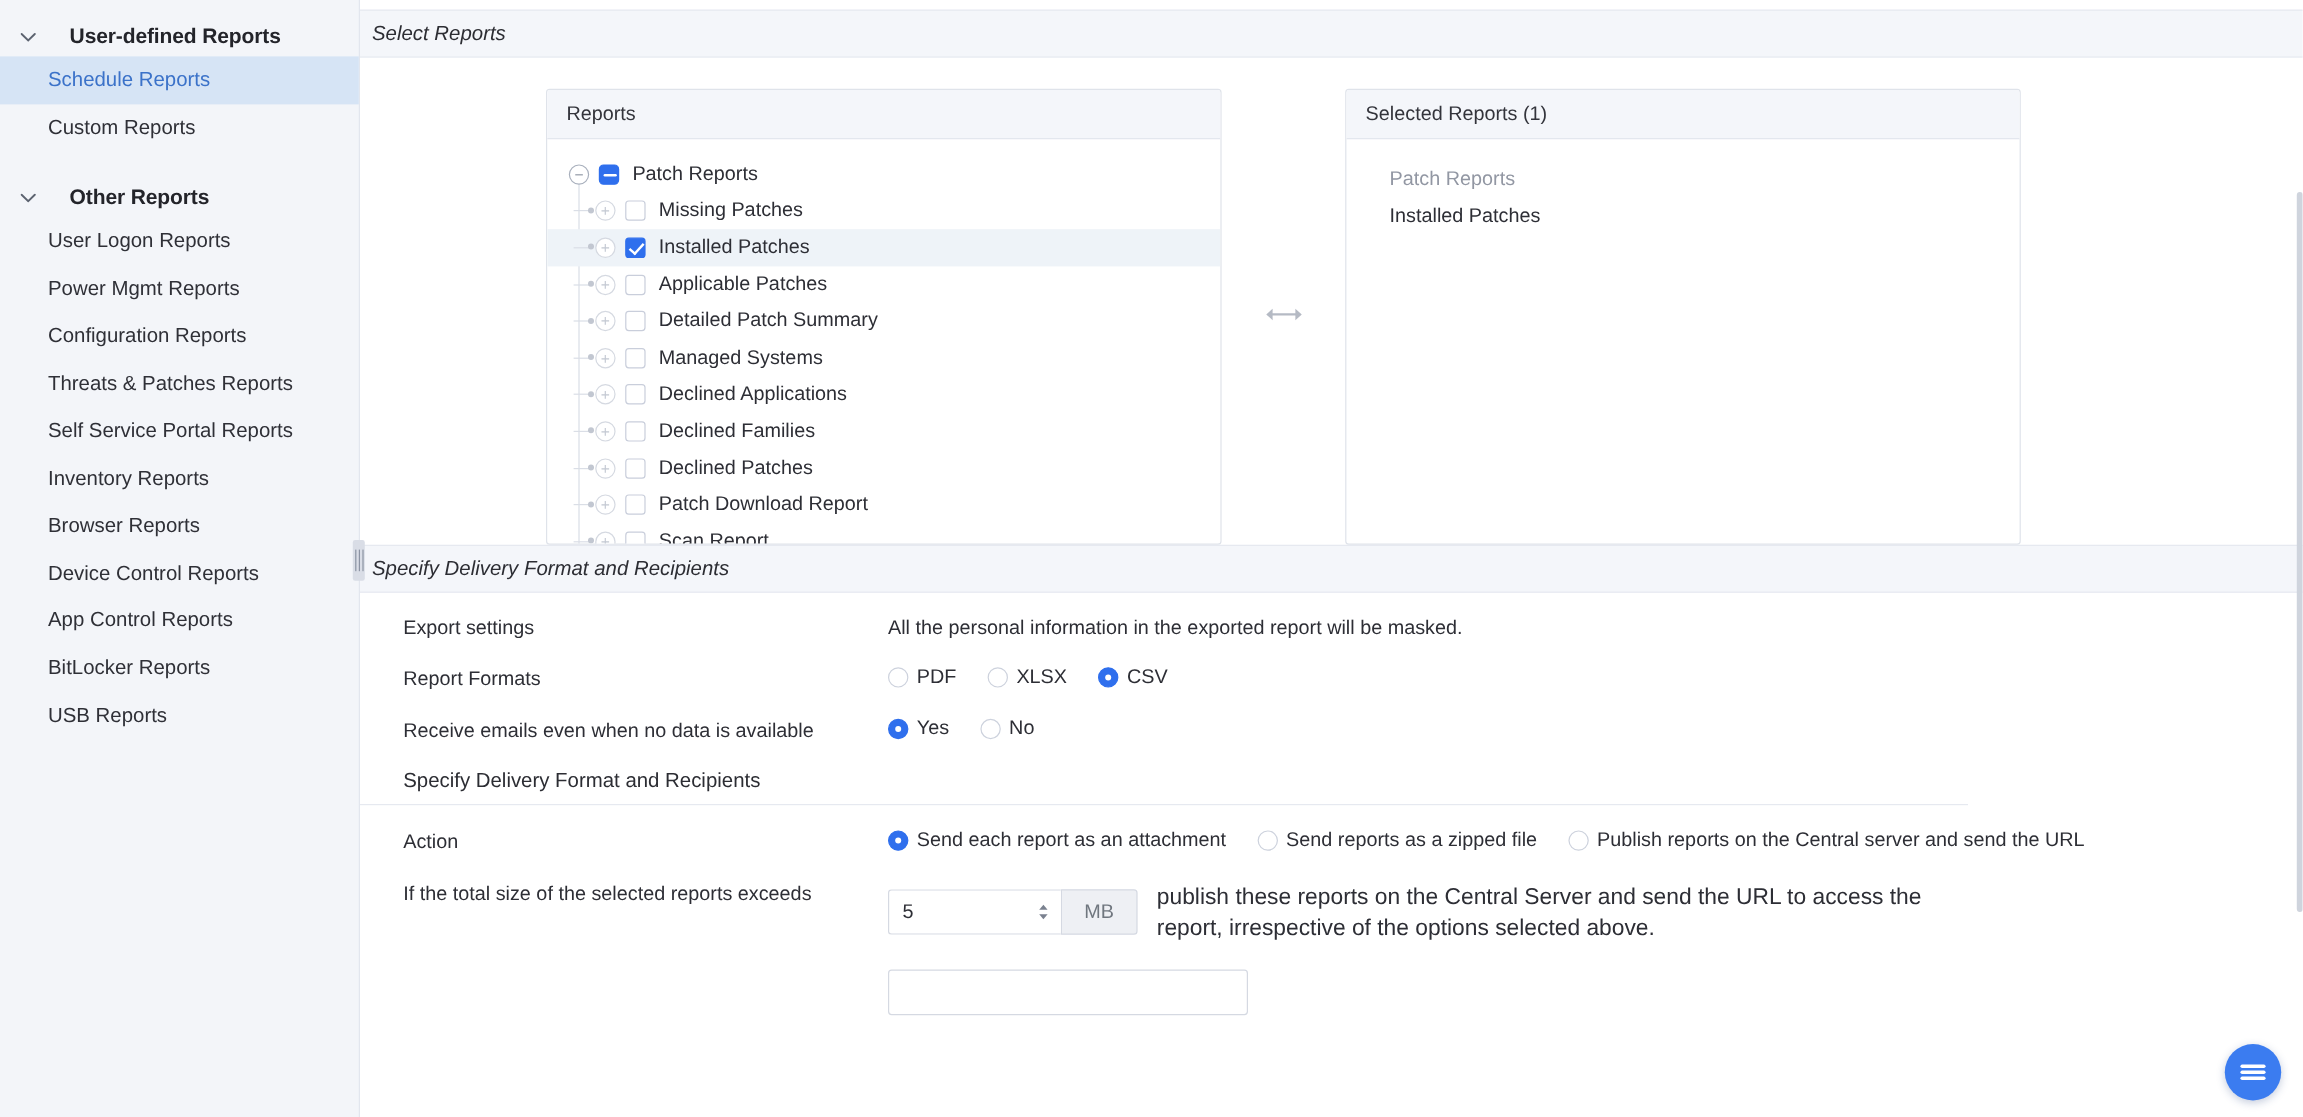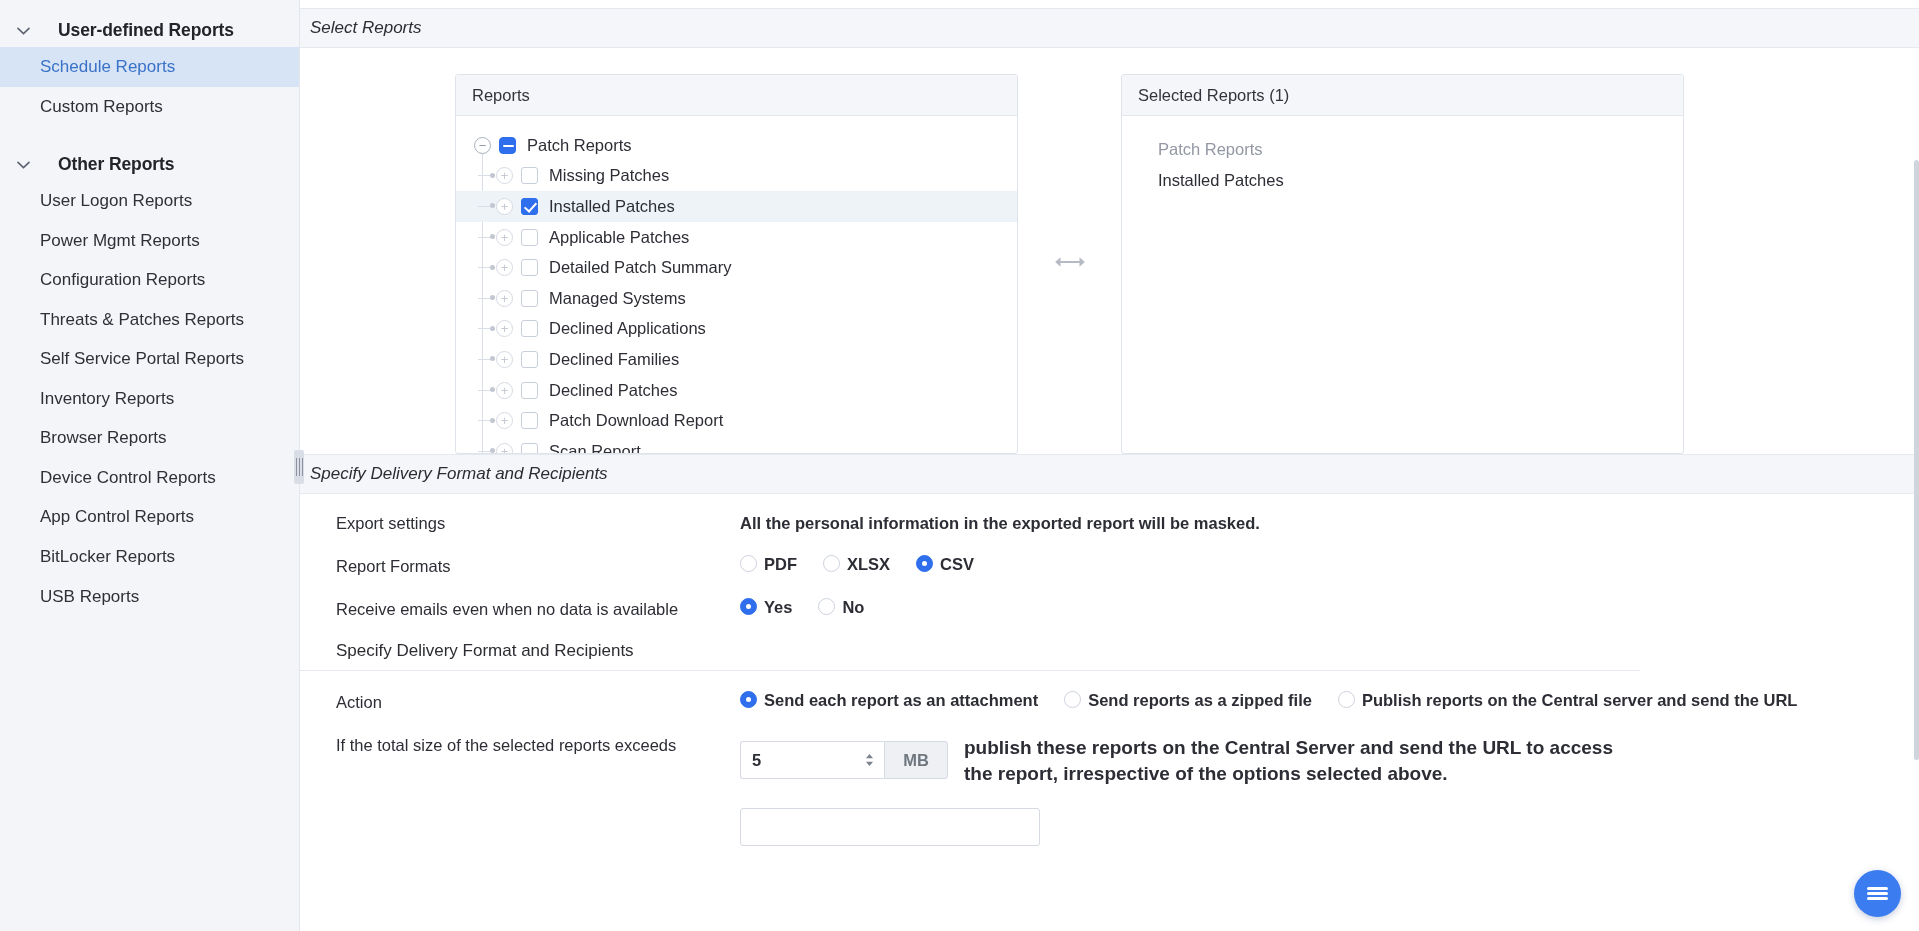--- a/index.html
+++ b/index.html
@@ -193,25 +193,25 @@
     display: flex;
     align-items: flex-start;
     margin-bottom: 22px;
     padding-left: 36px;
   }
   .flabel {
     width: 404px; flex: 0 0 404px;
     font-size: 16.5px; color: #2d2e35;
     padding-top: 2px;
   }
-  .fvalue { font-size: 16.5px; color: #2d2e35; display: flex; align-items: center; flex-wrap: wrap; font-weight: bold; }
+  .fvalue { font-size: 16.5px; color: #2d2e35; display: flex; align-items: center; flex-wrap: wrap; }
   .fvalue.plain { padding-top: 2px; }
 
   .radio-opt {
-    display: inline-flex; align-items: flex-start;
+    display: inline-flex; align-items: center;
     margin-right: 26px;
     cursor: pointer;
     font-size: 16.5px;
     white-space: nowrap;
   }
   .radio {
     width: 17px; height: 17px; border-radius: 50%;
     border: 1.5px solid #cdd2dd; background: #fff;
     margin-right: 7px; flex: 0 0 17px; position: relative;
   }

